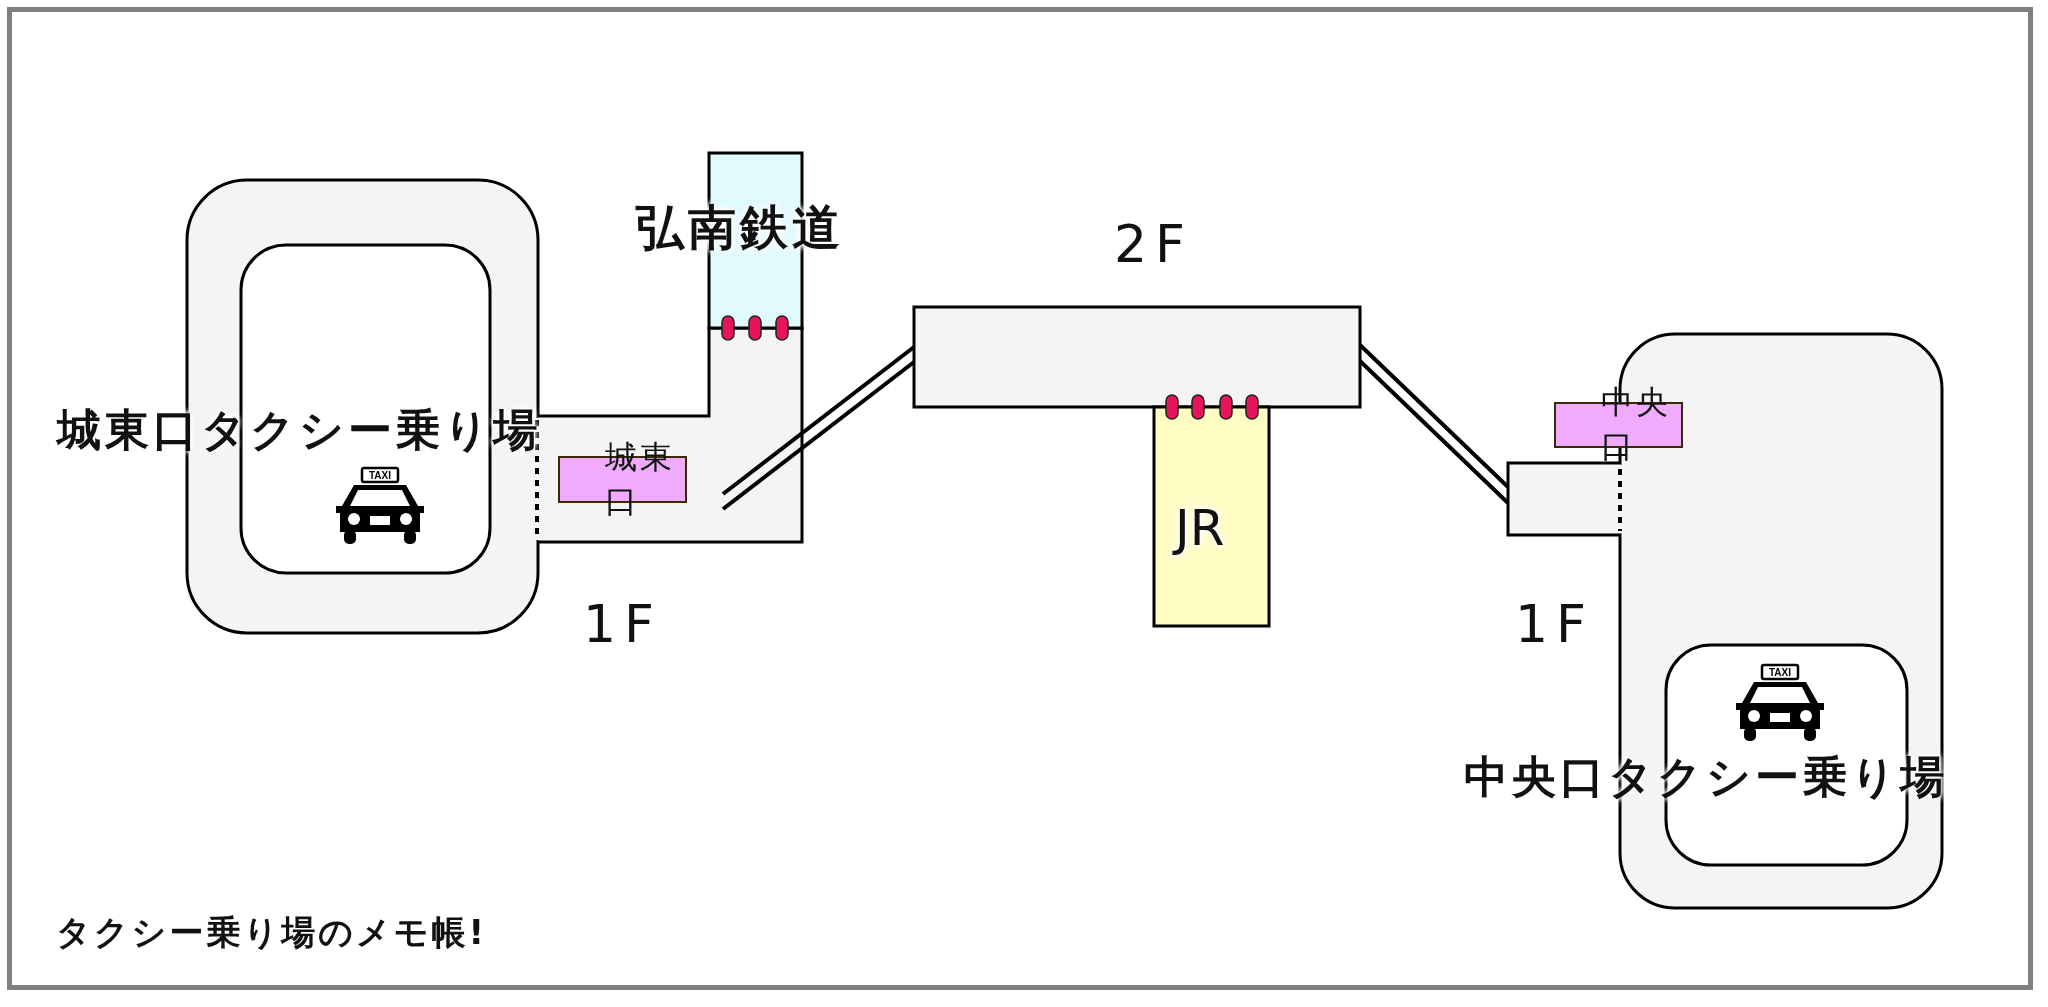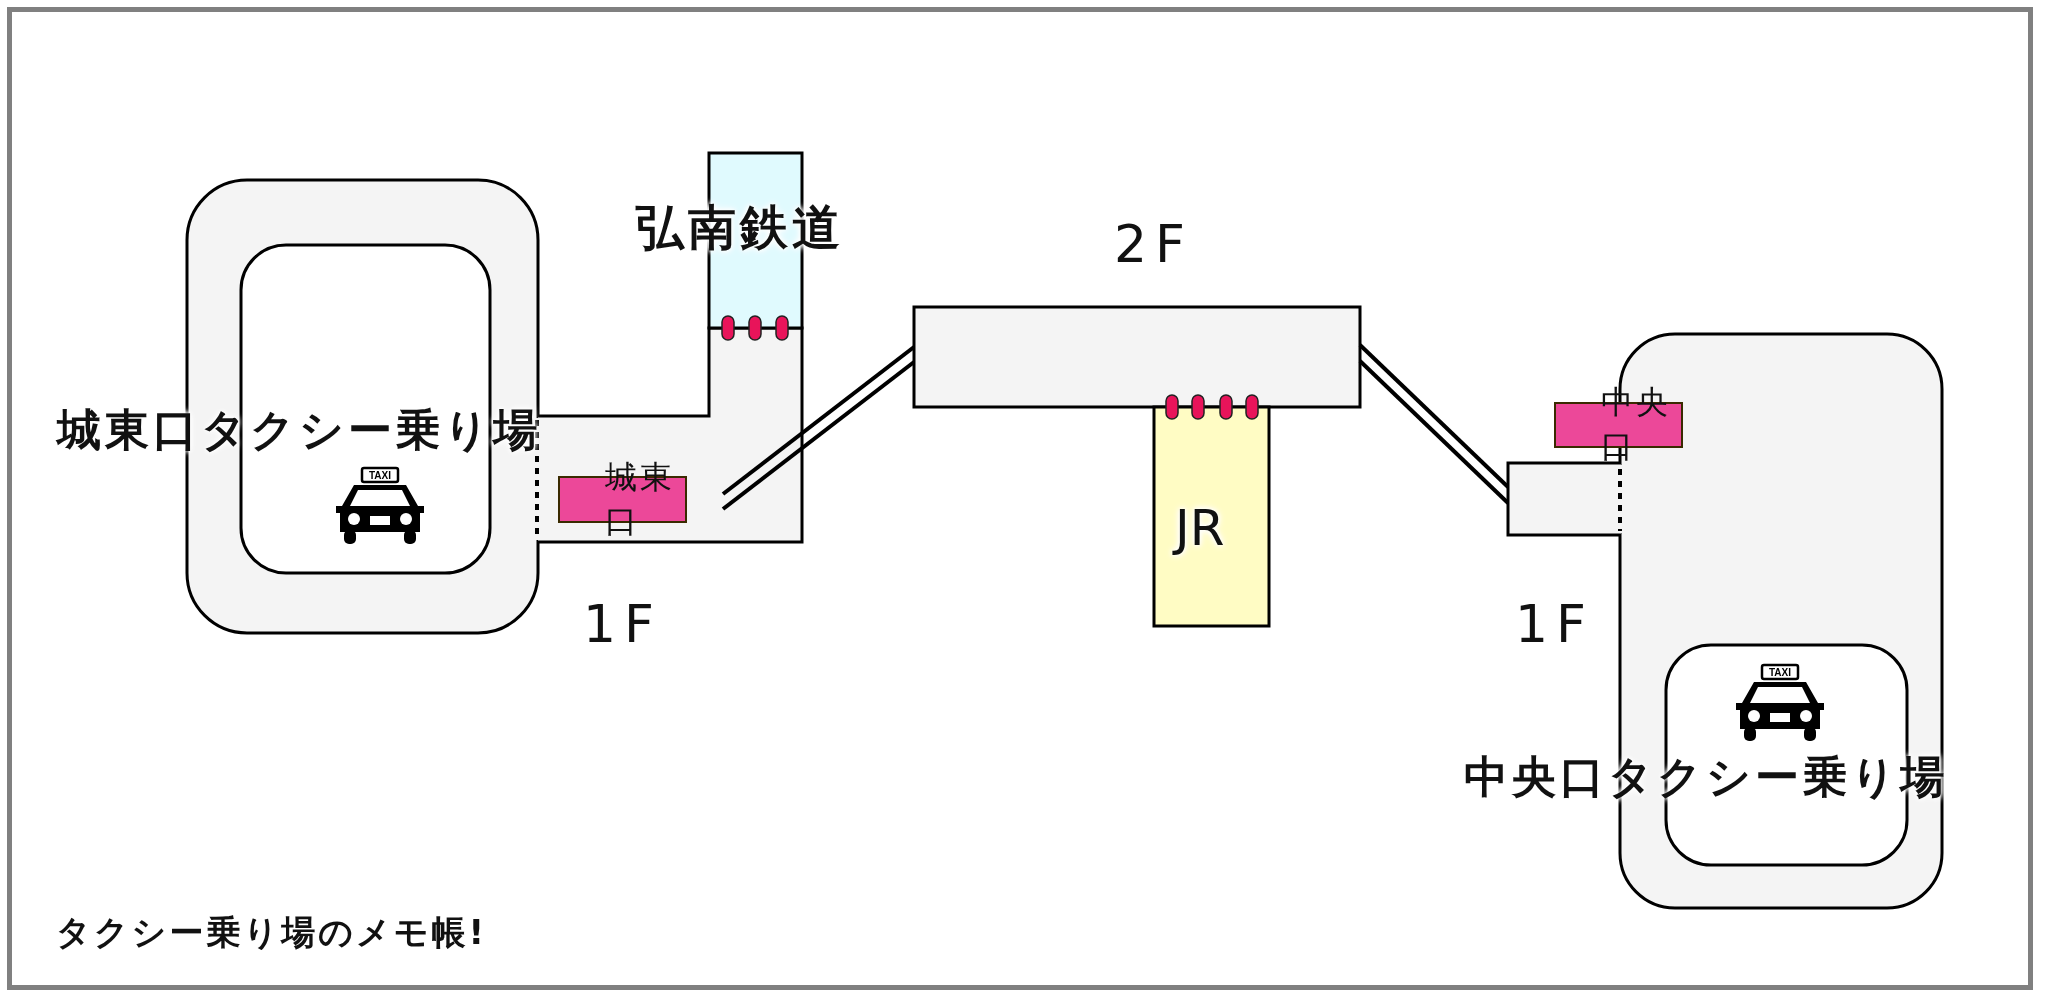--- a/index.html
+++ b/index.html
@@ -5,21 +5,21 @@
   html, body { margin: 0; padding: 0; background: #ffffff; }
   body { width: 2048px; height: 1007px; position: relative; overflow: hidden;
          font-family: "DejaVu Sans", sans-serif; }
   #frame { position: absolute; left: 7px; top: 7px; width: 2026px; height: 983px;
            border: 5px solid #808080; box-sizing: border-box; background: #ffffff; }
   svg#map { position: absolute; left: 0; top: 0; }
   .lbl { position: absolute; color: #111; white-space: nowrap; line-height: 1;
          text-shadow: 0 0 4px #fff, 0 0 6px #fff, 0 0 8px #fff; }
   .big { font-size: 44px; letter-spacing: 4px; font-weight: bold; }
   .floor { font-size: 52px; letter-spacing: 8px; text-shadow: none; }
-  .exit { position: absolute; background: #ec4899; border: 2px solid #3a2a00;
+  .exit { position: absolute; background: #f0abfc; border: 2px solid #3a2a00;
           box-sizing: border-box; font-size: 32px; color: #111; display: flex;
           align-items: center; justify-content: center; letter-spacing: 3px; padding-left: 45px; }
   .memo { position: absolute; font-size: 34px; color: #111; letter-spacing: 3px; font-weight: bold; }
 </style>
 </head>
 <body>
 
 <div id="frame"></div>
 
 <svg id="map" width="2048" height="1007">
@@ -85,16 +85,16 @@
 
 <div class="lbl big" style="left:636px; top:203px; font-size:48px;">弘南鉄道</div>
 <div class="lbl floor" style="left:1114px; top:218px;">2F</div>
 <div class="lbl" style="left:1175px; top:503px; font-size:50px;">JR</div>
 <div class="lbl floor" style="left:583px; top:598px;">1F</div>
 <div class="lbl floor" style="left:1515px; top:598px;">1F</div>
 
 <div class="lbl big" style="left:34px; top:408px;margin-left:23px;">城東口タクシー乗り場</div>
 <div class="lbl big" style="left:1464px; top:755px;">中央口タクシー乗り場</div>
 
-<div class="exit" style="left:558px; top:456px; width:129px; height:47px;margin-top:20px;">城東口</div>
+<div class="exit" style="left:558px; top:456px; width:129px; height:47px;">城東口</div>
 <div class="exit" style="left:1554px; top:402px; width:129px; height:46px;">中央口</div>
 
 <div class="memo" style="left:56px; top:910px;">タクシー乗り場のメモ帳!</div>
 
 </body></html>

